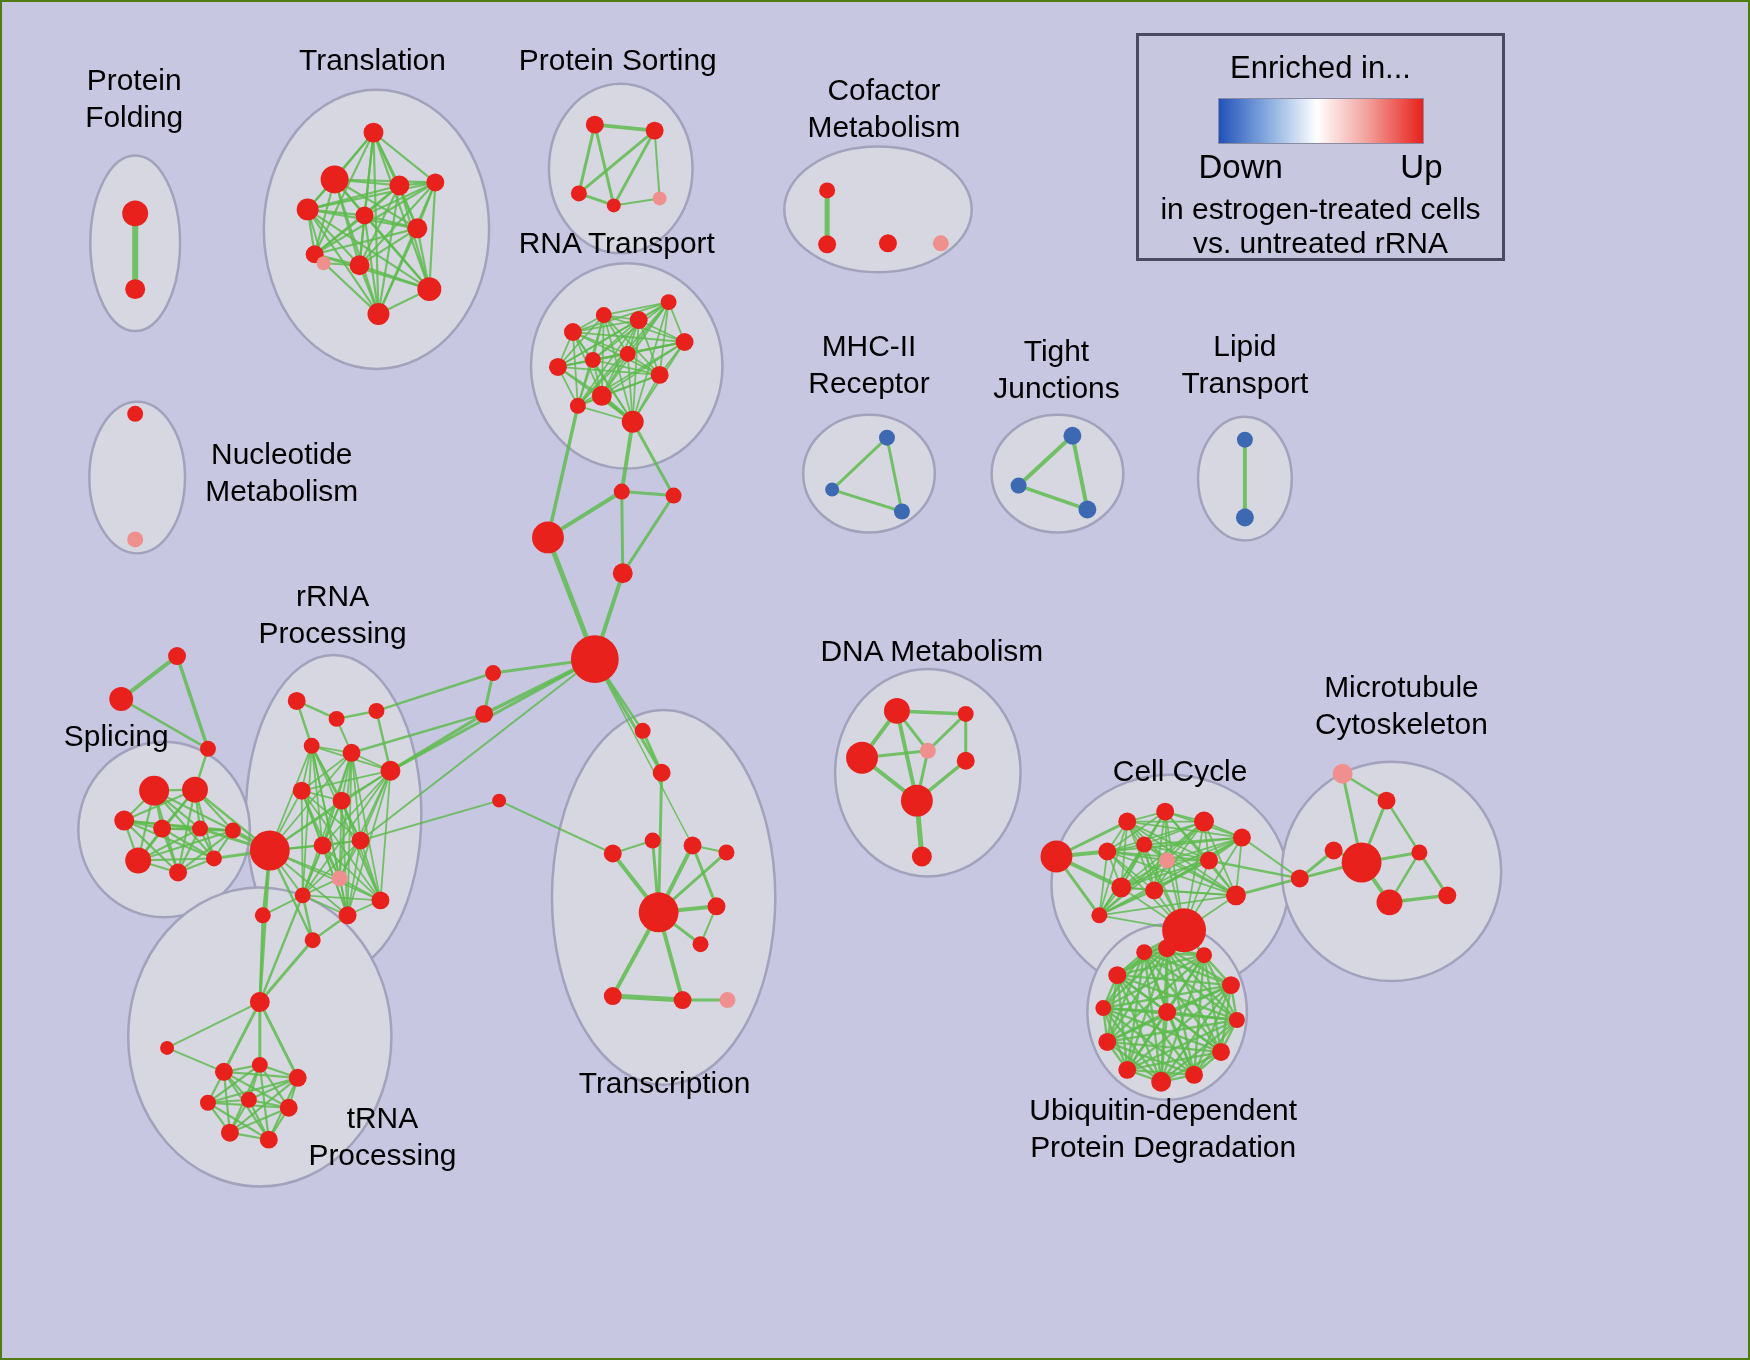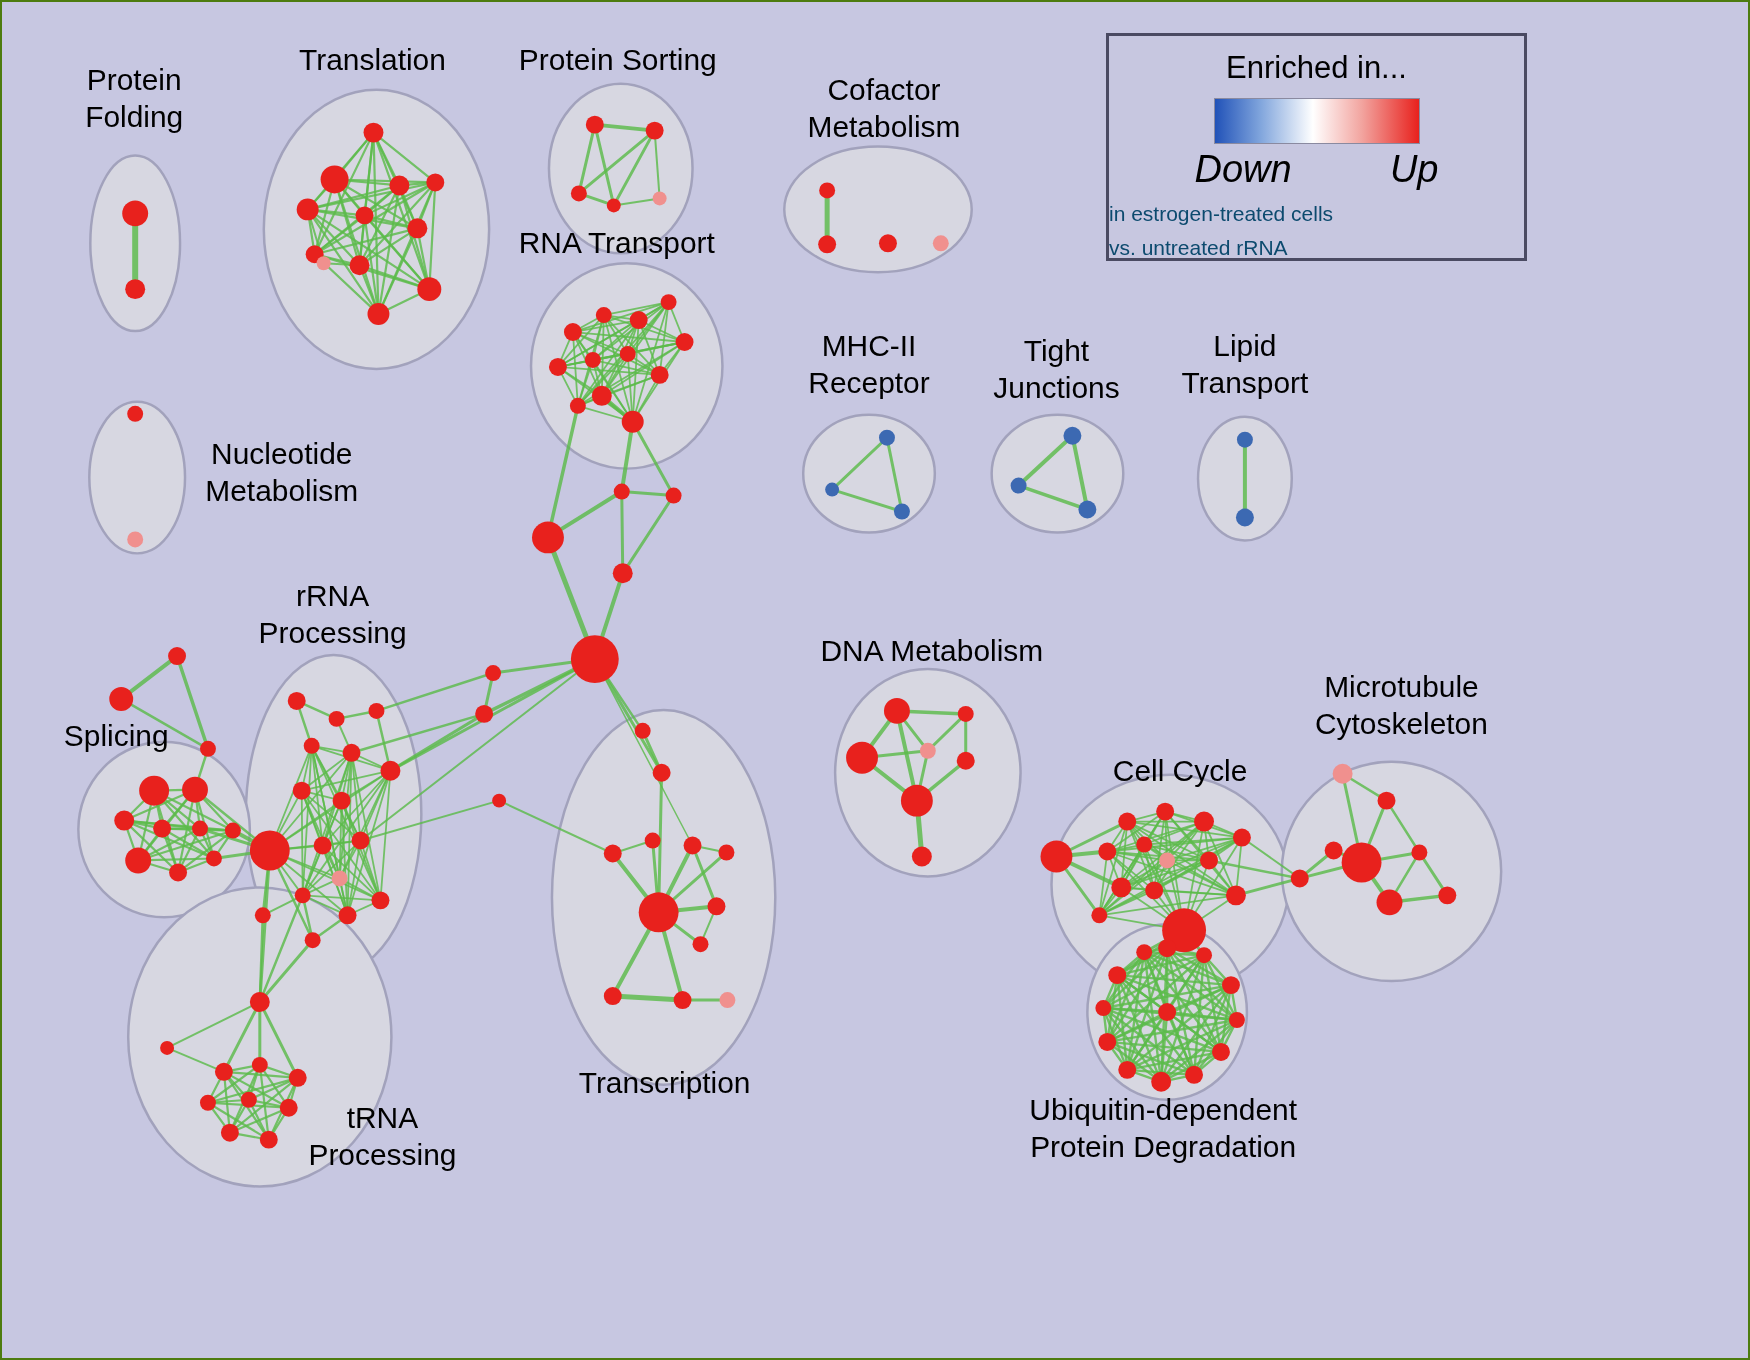--- a/index.html
+++ b/index.html
@@ -9,43 +9,43 @@
     box-sizing:border-box;
     background:#c7c7e1;
     border:2px solid #4d7c0f;
     overflow:hidden;
     font-family:"Liberation Sans",sans-serif;
   }
   .figure svg{position:absolute;left:0;top:0;width:100%;height:100%;}
   svg text{font-family:"Liberation Sans",sans-serif;}
   .legend{
     position:absolute;
-    left:1104px;top:31px;width:421px;height:228px;
+    left:1134px;top:31px;width:369px;height:228px;
     box-sizing:border-box;
     border:3px solid #4a4a62;
     background:rgba(201,201,224,0.35);
     z-index:5;
   }
   .legend-title{
     margin-top:14px;text-align:center;
     font-size:31px;color:#000;
   }
   .legend-bar{
     width:204px;height:44px;
     margin:12px auto 0 auto;
     border:1px solid #8a8aa0;
     background:linear-gradient(90deg,#2152b8 0%,#7fa4dc 22%,#ffffff 48%,#f2a49f 72%,#e8211d 100%);
   }
   .legend-ends{
     width:244px;margin:4px auto 0 auto;
     display:flex;justify-content:space-between;
-    font-size:38px;color:#000;font-style:italic;
+    font-size:33px;color:#000;
   }
   .legend-sub{
-    text-align:left;font-size:21px;line-height:34px;color:#0c4a6e;
+    text-align:center;font-size:30px;line-height:34px;color:#000000;
   }
   .legend-sub.first{margin-top:6px;}
 </style>
 </head>
 <body>
 
 <div class="figure">
 
   <svg id="net" viewBox="0 0 1750 1360">
       <g>

